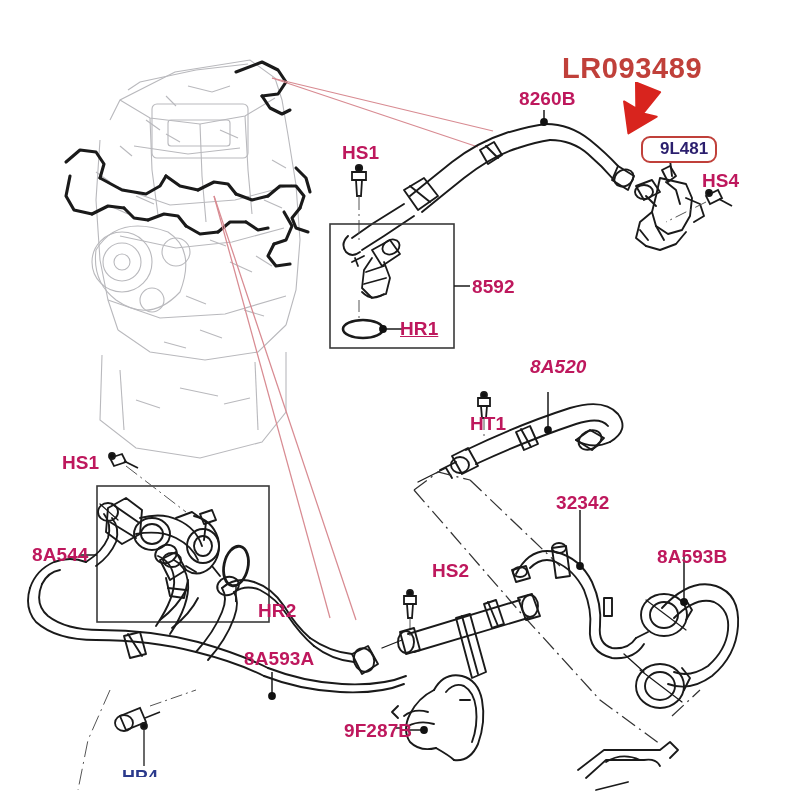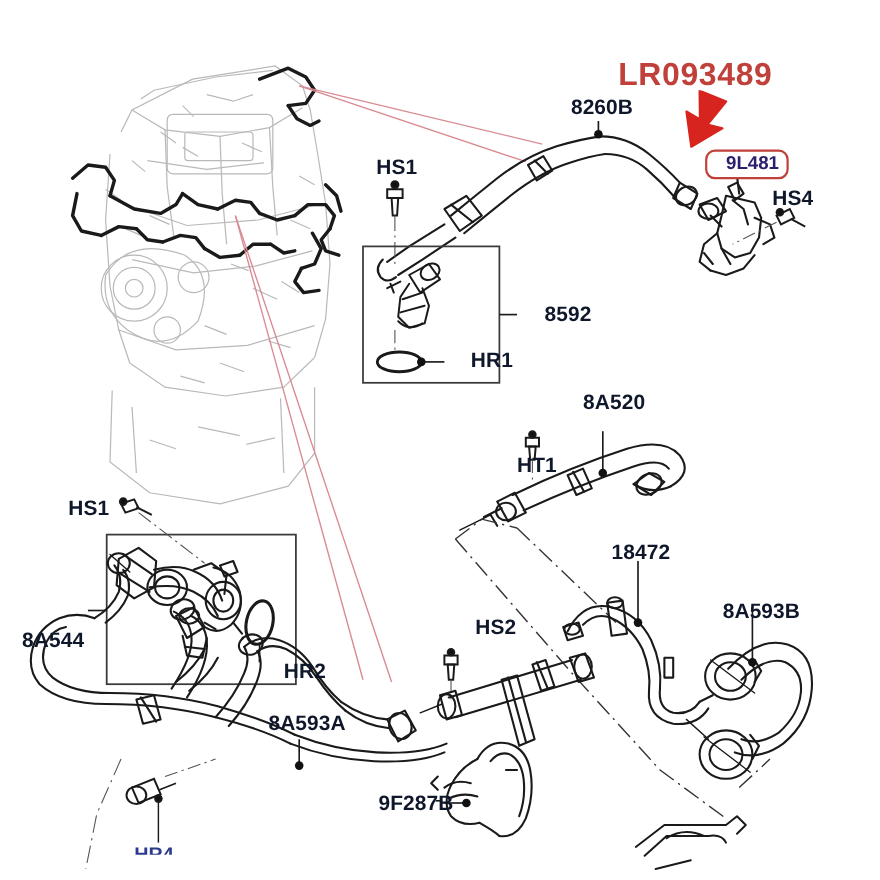--- a/index.html
+++ b/index.html
@@ -1,20 +1,20 @@
 <!DOCTYPE html>
 <html><head>
 <meta charset="utf-8">
 <style>
   html,body{margin:0;padding:0;background:#fff;}
   body{width:800px;height:800px;overflow:hidden;
        font-family:"Liberation Sans",sans-serif;}
   #stage{position:relative;width:676px;height:800px;background:#ffffff;}
   #stage svg{position:absolute;left:0;top:0;}
-  .lbl{position:absolute;color:#0f172a;font-weight:700;
+  .lbl{position:absolute;color:#be185d;font-weight:700;
        font-family:"Liberation Sans",sans-serif;white-space:nowrap;
        letter-spacing:.1px;}
   .lbl.md{font-size:19px;}
   .partno{position:absolute;color:#c0403a;font-weight:600;font-size:29px;
           letter-spacing:.6px;white-space:nowrap;
           font-family:"Liberation Sans",sans-serif;}
   .callout{position:absolute;border:2.5px solid #c0403a;border-radius:9px;
            padding:1px 7px 2px 7px;background:#ffffff;}
   .callout span{color:#2b1f6e;font-weight:700;font-size:17px;
                 font-family:"Liberation Sans",sans-serif;}
@@ -379,37 +379,37 @@
   <div class="callout" style="left:641px;top:136px;padding-left:17px;">
     <span>9L481</span>
   </div>
 
   <div class="lbl md" style="left:519px;top:88px;">8260B</div>
 
   <div class="lbl md" style="left:342px;top:142px;">HS1</div>
 
   <div class="lbl md" style="left:702px;top:170px;">HS4</div>
 
-  <div class="lbl md" style="left:472px;top:276px;margin-left:23px;">8592</div>
-
-  <div class="lbl md" style="left:428px;top:318px;">HR1</div>
+  <div class="lbl md" style="left:472px;top:276px;">8592</div>
+
+  <div class="lbl md" style="left:400px;top:318px;text-decoration:underline;">HR1</div>
 
   <div class="lbl md" style="left:470px;top:368px;margin-top:45px;">HT1</div>
 
-  <div class="lbl md" style="left:530px;top:356px;">8A520</div>
-
-  <div class="lbl md" style="left:556px;top:492px;">18472</div>
+  <div class="lbl md" style="left:530px;top:356px;font-style:italic;">8A520</div>
+
+  <div class="lbl md" style="left:556px;top:492px;">32342</div>
 
   <div class="lbl md" style="left:657px;top:546px;">8A593B</div>
 
   <div class="lbl md" style="left:400px;top:560px;margin-left:32px;">HS2</div>
 
   <div class="lbl md" style="left:62px;top:452px;">HS1</div>
 
-  <div class="lbl md" style="left:20px;top:544px;margin-top:28px;">8A544</div>
+  <div class="lbl md" style="left:32px;top:544px;">8A544</div>
 
   <div class="lbl md" style="left:214px;top:600px;margin-left:44px;">HR2</div>
 
   <div class="lbl md" style="left:244px;top:648px;">8A593A</div>
 
   <div class="lbl md" style="left:344px;top:720px;">9F287B</div>
 
   <div class="clipped" style="left:122px;top:768px;width:56px;">
     <span>HR4</span>
   </div>

